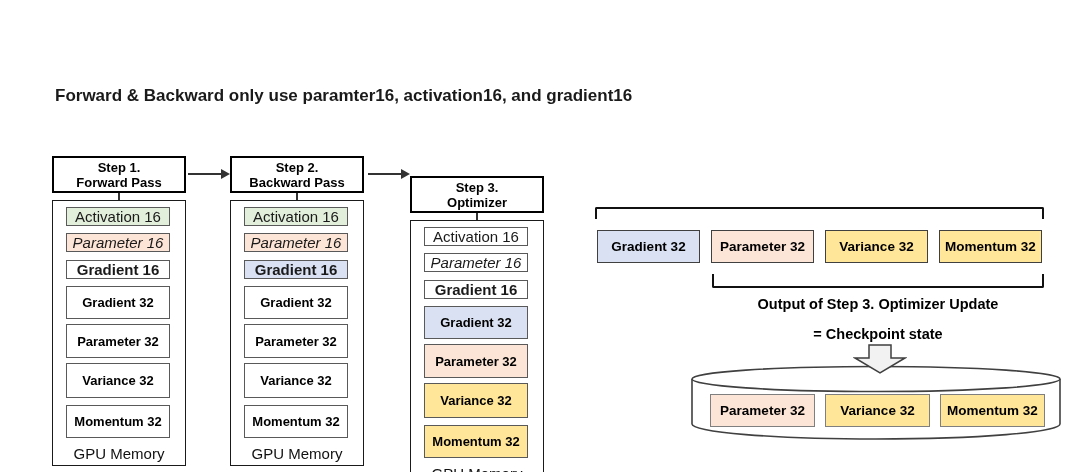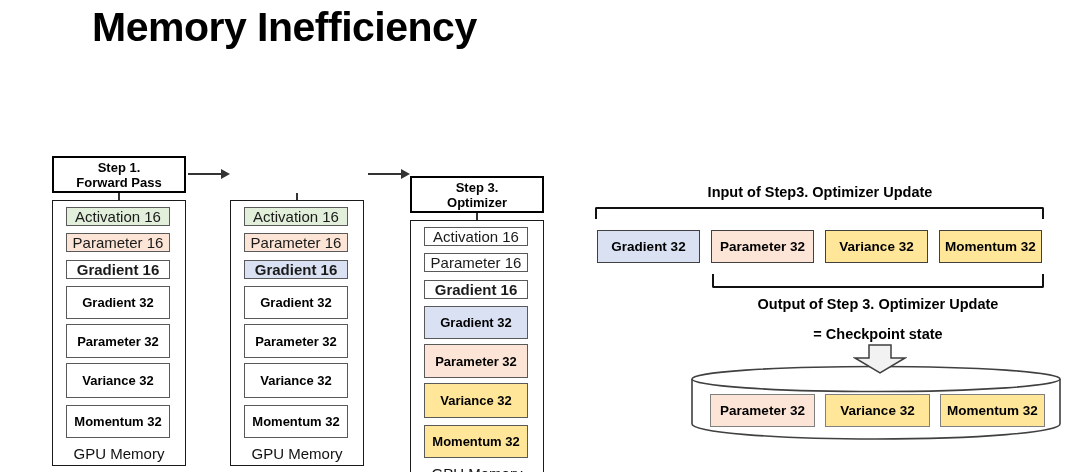--- a/index.html
+++ b/index.html
@@ -24,21 +24,21 @@
   }
   .v-connector{position:absolute;left:66px;top:193px;width:2px;height:8px;background:#333;}
   .gpu-box{
     position:absolute;left:0;top:200px;width:134px;height:266px;
     border:1.5px solid #1a1a1a;box-sizing:border-box;background:#fff;
   }
   .mem{position:absolute;left:13px;width:104px;box-sizing:border-box;
     display:flex;align-items:center;justify-content:center;background:#fff;}
   .mem-s{height:19px;border:1px solid #595959;font-size:15px;color:#1a1a1a;}
   .mem-l{height:33px;border:1px solid #595959;font-size:13px;font-weight:700;}
-  .s1{top:6px;} .s2{top:32px;} .s3{top:59px;font-weight:bold;}
+  .s1{top:6px;} .s2{top:32px;font-style:italic;} .s3{top:59px;font-weight:bold;}
   .l1{top:85px;} .l2{top:123px;height:34px;} .l3{top:162px;height:35px;} .l4{top:204px;}
   .gpu-label{position:absolute;left:0;bottom:3px;width:100%;text-align:center;
     font-size:15px;color:#111;}
   
   .flow-line{height:2px;background:#333;top:173px;}
   .flow-head{width:0;height:0;border-top:5px solid transparent;border-bottom:5px solid transparent;
     border-left:9px solid #333;top:169px;}
   
   .r-label{width:450px;text-align:center;font-size:14.5px;font-weight:700;white-space:nowrap;}
   .bracket-top{left:595px;top:207px;width:449px;height:12px;box-sizing:border-box;
@@ -52,21 +52,21 @@
   .rb1{left:597px;} .rb2{left:711px;} .rb3{left:825px;} .rb4{left:939px;}
   .cbox{top:394px;width:105px;height:33px;border:1px solid #7f7f7f;box-sizing:border-box;
     display:flex;align-items:center;justify-content:center;font-size:13.5px;font-weight:700;}
   .cb1{left:710px;} .cb2{left:825px;} .cb3{left:940px;}
 </style>
 </head>
 <body>
 
 <div class="canvas">
 
-  <div class="abs title">Memory Inefficiency</div>
+  <div class="abs bullet bullet1">Forward &amp; Backward only use paramter16, activation16, and gradient16</div>
 
   <div class="abs step-col col1">
     <div class="step-header">
       <span>Step 1.</span>
       <span>Forward Pass</span>
     </div>
     <div class="v-connector"></div>
     <div class="gpu-box">
       <div class="mem mem-s s1" style="background-color: rgb(226, 239, 218);">Activation 16</div>
       <div class="mem mem-s s2" style="background-color: rgb(252, 228, 214);">Parameter 16</div>
@@ -76,20 +76,24 @@
       <div class="mem mem-l l3" style="background-color: rgb(255, 255, 255);">Variance 32</div>
       <div class="mem mem-l l4" style="background-color: rgb(255, 255, 255);">Momentum 32</div>
       <div class="gpu-label">GPU Memory</div>
     </div>
   </div>
 
   <div class="abs flow-line" style="left:188px;width:34px;"></div>
   <div class="abs flow-head" style="left:221px;"></div>
 
   <div class="abs step-col col2">
+    <div class="step-header">
+      <span>Step 2.</span>
+      <span>Backward Pass</span>
+    </div>
     <div class="v-connector"></div>
     <div class="gpu-box">
       <div class="mem mem-s s1" style="background-color: rgb(226, 239, 218);">Activation 16</div>
       <div class="mem mem-s s2" style="background-color: rgb(252, 228, 214);">Parameter 16</div>
       <div class="mem mem-s s3" style="background-color: rgb(217, 225, 242);">Gradient 16</div>
       <div class="mem mem-l l1" style="background-color: rgb(255, 255, 255);">Gradient 32</div>
       <div class="mem mem-l l2" style="background-color: rgb(255, 255, 255);">Parameter 32</div>
       <div class="mem mem-l l3" style="background-color: rgb(255, 255, 255);">Variance 32</div>
       <div class="mem mem-l l4" style="background-color: rgb(255, 255, 255);">Momentum 32</div>
       <div class="gpu-label">GPU Memory</div>
@@ -110,21 +114,20 @@
       <div class="mem mem-s s2" style="background-color: rgb(255, 255, 255);">Parameter 16</div>
       <div class="mem mem-s s3" style="background-color: rgb(255, 255, 255);">Gradient 16</div>
       <div class="mem mem-l l1" style="background-color: rgb(217, 225, 242);">Gradient 32</div>
       <div class="mem mem-l l2" style="background-color: rgb(252, 228, 214);">Parameter 32</div>
       <div class="mem mem-l l3" style="background-color: rgb(255, 230, 153);">Variance 32</div>
       <div class="mem mem-l l4" style="background-color: rgb(255, 230, 153);">Momentum 32</div>
       <div class="gpu-label">GPU Memory</div>
     </div>
   </div>
 
-  <div class="abs r-label" style="left:595px;top:184px;">Input of Step3. Optimizer Update</div>
   <div class="abs bracket-top"></div>
 
   <div class="abs rbox rb1" style="background-color: rgb(217, 225, 242);">Gradient 32</div>
   <div class="abs rbox rb2" style="background-color: rgb(252, 228, 214);">Parameter 32</div>
   <div class="abs rbox rb3" style="background-color: rgb(255, 230, 153);">Variance 32</div>
   <div class="abs rbox rb4" style="background-color: rgb(255, 230, 153);">Momentum 32</div>
 
   <div class="abs bracket-bottom"></div>
   <div class="abs r-label" style="left:653px;top:296px;">Output of Step 3. Optimizer Update</div>
   <div class="abs r-label" style="left:653px;top:326px;">= Checkpoint state</div>

